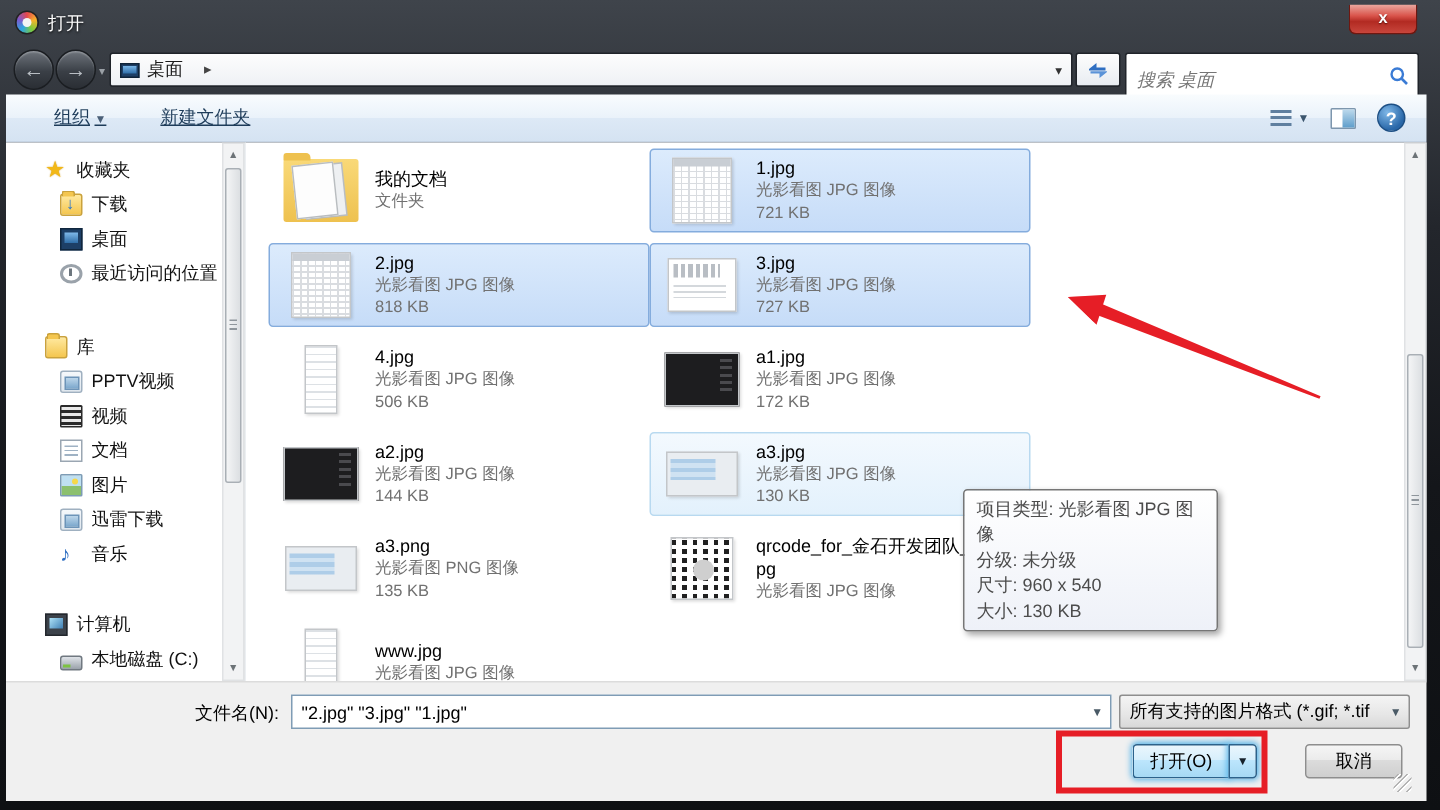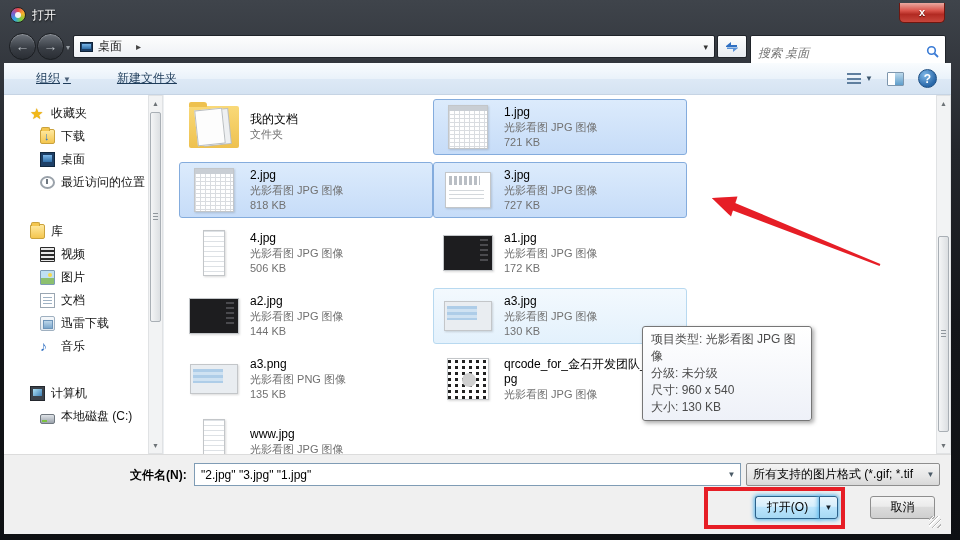--- a/index.html
+++ b/index.html
@@ -38,21 +38,21 @@
     padding:0 4px 0 7px; background:transparent; font-family:inherit; }
   .search-glyph { margin-right:6px; }
 
   
   .toolbar { position:absolute; left:4px; top:63px; width:947px; height:32px;
     background:linear-gradient(180deg,#f9fcfe 0%,#eaf2fa 50%,#dde9f6 51%,#d5e3f2 100%);
     border-bottom:1px solid #c6d4e4; display:flex; align-items:center; }
   .tb-btn { font-size:12px; color:#1e3c5a; padding:4px 8px; border-radius:3px; cursor:pointer;text-decoration:underline; }
   .tb-btn .dd { font-size:8px; color:#4b6078; margin-left:3px; }
   .tb-organize { margin-left:24px; }
-  .tb-newfolder { margin-left:30px; }
+  .tb-newfolder { margin-left:20px; }
   .tb-right { position:absolute; right:14px; display:flex; align-items:center; gap:14px; }
   .views-icon { display:flex; align-items:center; gap:4px; }
   .views-lines { width:14px; height:11px; background:repeating-linear-gradient(180deg,#5f7f9f 0 2px,transparent 2px 4.5px); }
   .views-dd { font-size:8px; color:#3c566e; }
   .preview-icon { width:17px; height:14px; border:1px solid #7d96ad; background:#fff; position:relative; border-radius:1px; }
   .preview-icon::after { content:""; position:absolute; right:0; top:0; width:8px; height:12px; background:linear-gradient(180deg,#bcd9ec,#5f9ecb); }
   .help-icon { width:19px; height:19px; border-radius:50%; background:radial-gradient(circle at 35% 30%,#7fb8e8,#2967a8 70%);
     color:#fff; font-weight:bold; font-size:12px; text-align:center; line-height:19px; border:1px solid #1d4f84; }
 
   
@@ -134,21 +134,21 @@
       repeating-linear-gradient(90deg,#111 0 3px,#fff 3px 7px); background-blend-mode:screen; position:relative; }
   .th-qr::after { content:""; position:absolute; left:14px; top:14px; width:14px; height:14px; background:#cfcfcf; border-radius:50%; }
 
   
   .tooltip { position:absolute; left:642px; top:326px; width:170px; z-index:40;
     background:linear-gradient(180deg,#ffffff,#eef1f8); border:1px solid #767676; border-radius:3px;
     box-shadow:2px 2px 4px rgba(0,0,0,.35); padding:4px 8px; font-size:12px; color:#4c4c4c; line-height:17px; }
 
   
   .footer { position:absolute; left:4px; top:454px; width:947px; height:80px; background:#f0f0f0; border-top:1px solid #dcdcdc; }
-  .fn-label { position:absolute; left:126px; top:12px; font-size:12px; color:#000;font-weight:bold; }
+  .fn-label { position:absolute; left:126px; top:12px; font-size:12px; color:#000; }
   .fn-combo { position:absolute; left:190px; top:8px; width:547px; height:23px; border:1px solid #7f9cb5; background:#fff; display:flex; }
   .fn-combo input { flex:1; border:none; outline:none; font-size:12px; padding:0 6px; font-family:inherit; color:#000; background:transparent; }
   .combo-arrow { width:17px; display:flex; align-items:center; justify-content:center; font-size:8px; color:#4a5a66; cursor:pointer; }
   .ft-combo { position:absolute; left:742px; top:8px; width:194px; height:23px; border:1px solid #8e8e8e; border-radius:2px;
     background:linear-gradient(180deg,#f4f4f4,#e6e6e6 60%,#d8d8d8); display:flex; align-items:center; cursor:pointer; }
   .ft-combo span.txt { flex:1; font-size:12px; color:#000; padding-left:6px; white-space:nowrap; overflow:hidden; }
   .btn-open { position:absolute; left:751px; top:41px; width:64px; height:23px;
     background:linear-gradient(180deg,#eaf6fd,#d7effc 45%,#bde6fd 46%,#a6d9f4); border:1px solid #2c628b; border-right:none;
     border-radius:3px 0 0 3px; font-size:12px; color:#000; box-shadow:0 0 4px 1px #53b2e8; cursor:pointer; }
   .btn-open-arrow { position:absolute; left:815px; top:41px; width:19px; height:23px;
@@ -230,30 +230,34 @@
     <div class="side-row lvl1">
         <span class="ico ico-recent"></span>
         <span>最近访问的位置</span>
       </div>
     <div class="side-gap-a"></div>
     <div class="side-row lvl0">
         <span class="ico ico-folder"></span>
         <span>库</span>
       </div>
     <div class="side-row lvl1">
+        <span class="ico ico-lib"></span>
+        <span>PPTV视频</span>
+      </div>
+    <div class="side-row lvl1">
         <span class="ico ico-video"></span>
         <span>视频</span>
       </div>
     <div class="side-row lvl1">
+        <span class="ico ico-doc"></span>
+        <span>文档</span>
+      </div>
+    <div class="side-row lvl1">
         <span class="ico ico-pictures"></span>
         <span>图片</span>
-      </div>
-    <div class="side-row lvl1">
-        <span class="ico ico-doc"></span>
-        <span>文档</span>
       </div>
     <div class="side-row lvl1">
         <span class="ico ico-lib"></span>
         <span>迅雷下载</span>
       </div>
     <div class="side-row lvl1">
         <span class="ico ico-music">♪</span>
         <span>音乐</span>
       </div>
     <div class="side-gap-b"></div>

